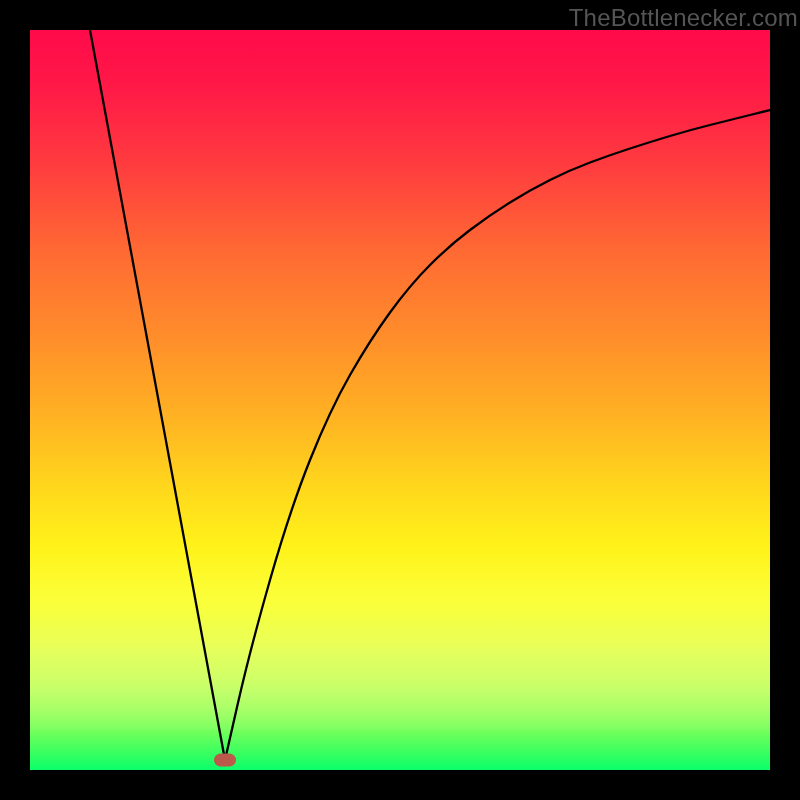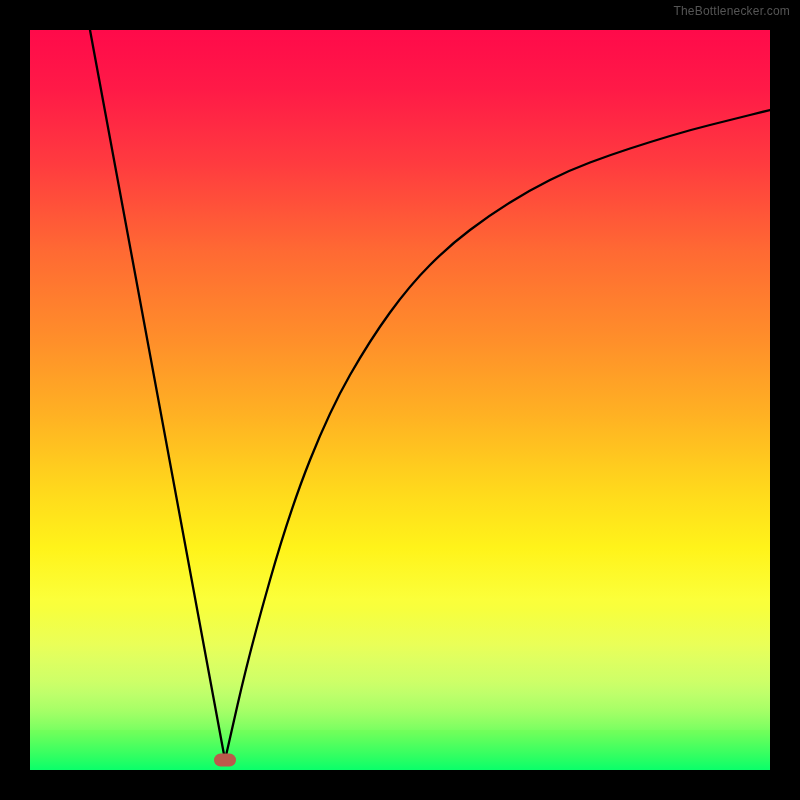--- a/index.html
+++ b/index.html
@@ -55,23 +55,23 @@
       rgba(255,255,255,0) 0%,
       rgba(255,255,230,0.12) 40%,
       rgba(255,255,230,0.15) 70%,
       rgba(255,255,230,0.05) 100%
     );
     pointer-events: none;
   }
   .watermark {
     position: absolute;
     top: 4px;
-    right: 10px;
+    right: 2px;
     color: #555;
-    font-size: 12px;
+    font-size: 24px;
     letter-spacing: 0.2px;
   }
   svg.curve {
     position: absolute;
     left: 0;
     top: 0;
     width: 100%;
     height: 100%;
   }
   .vertex-dot {

